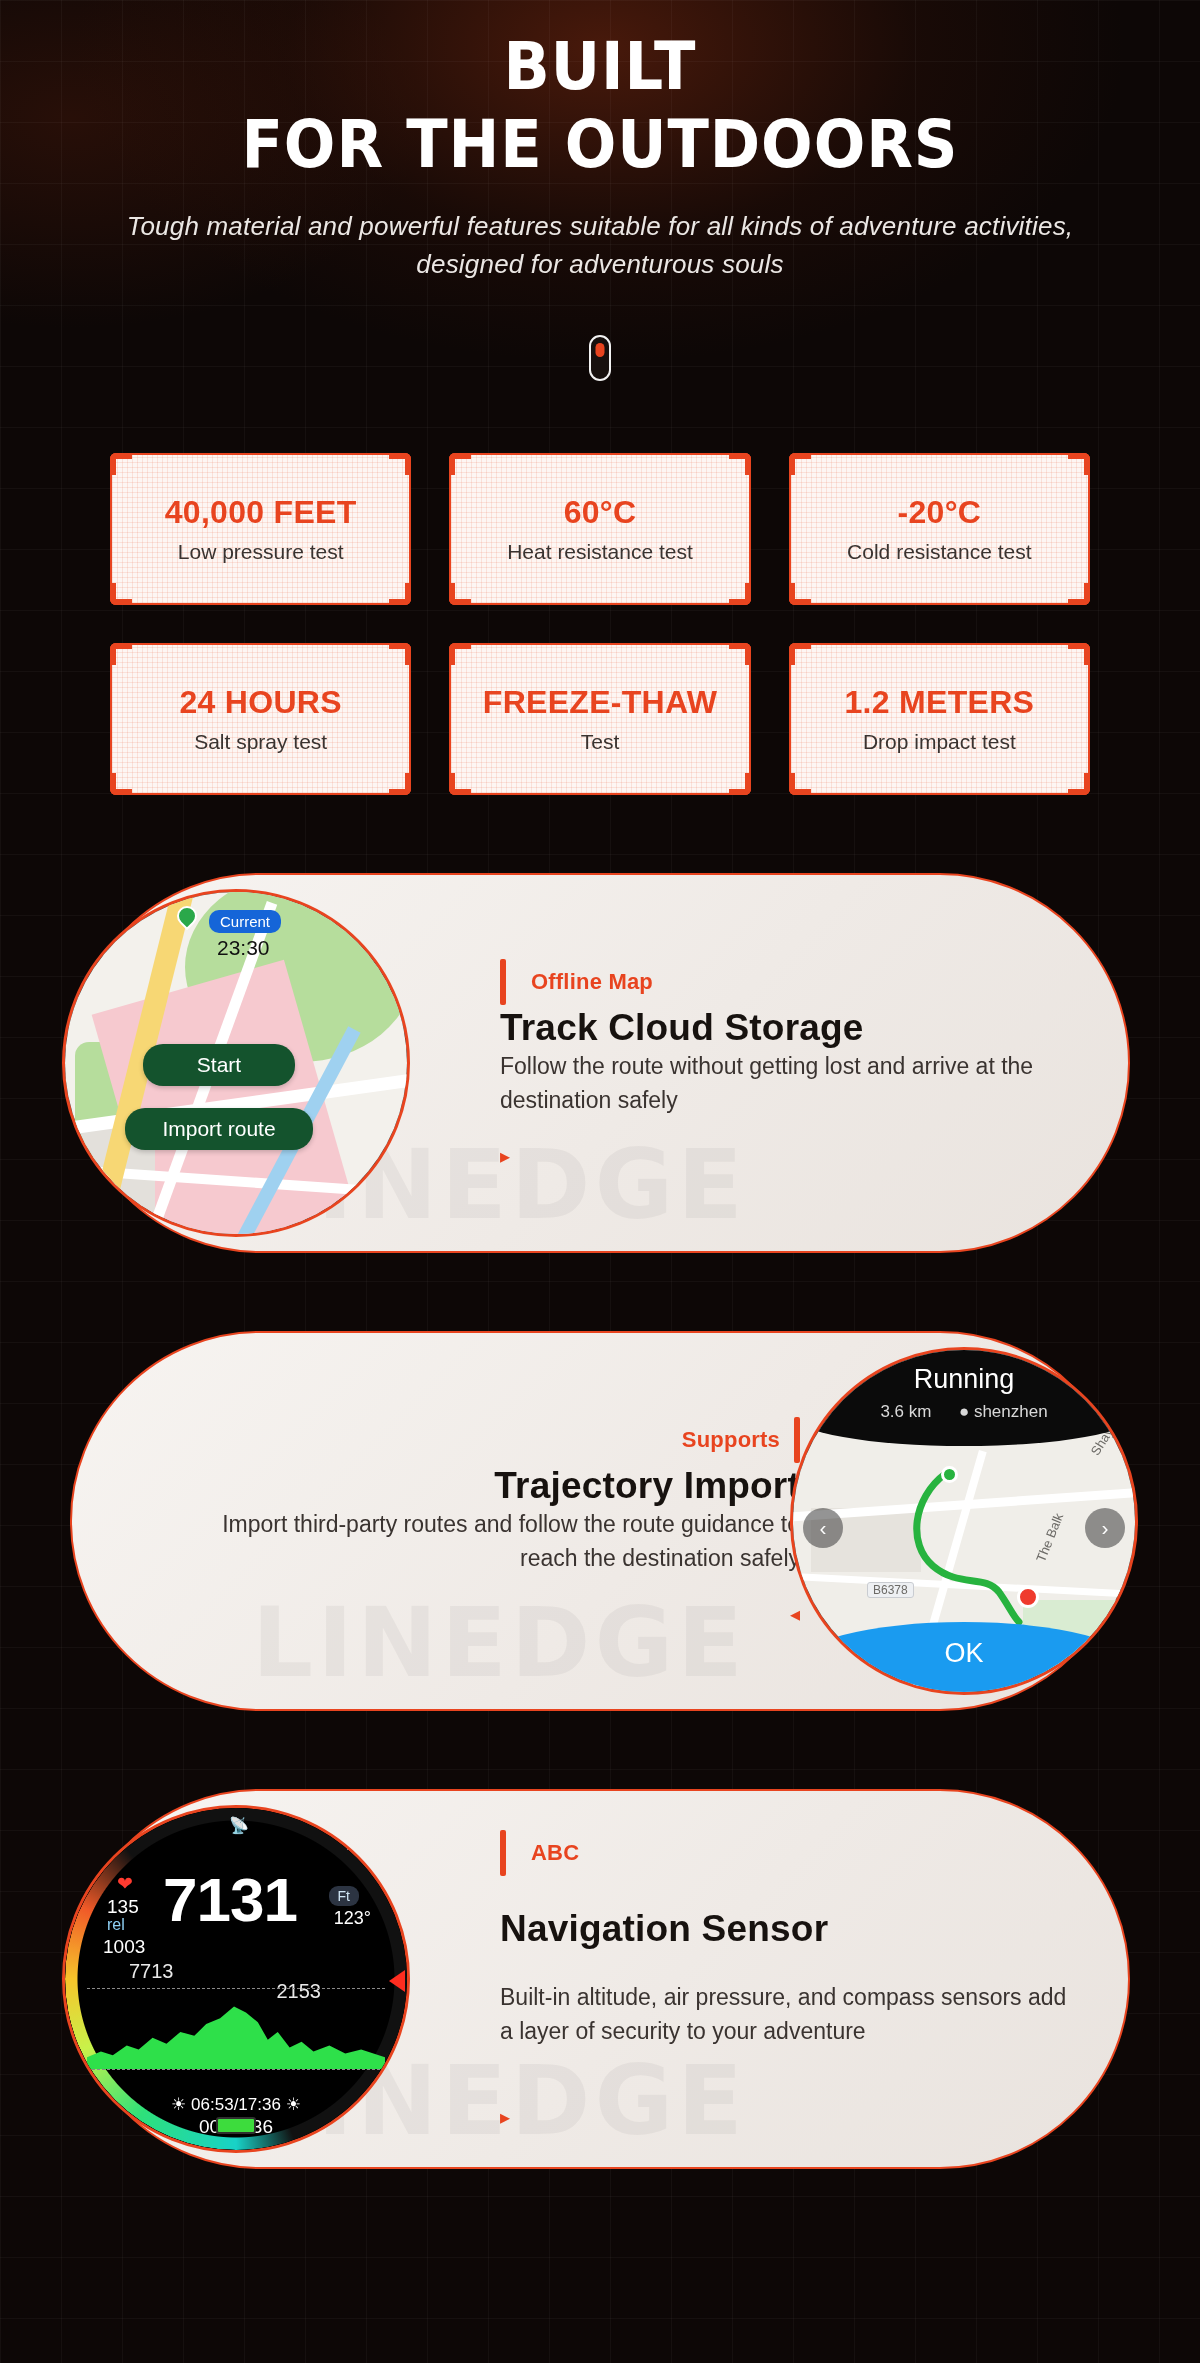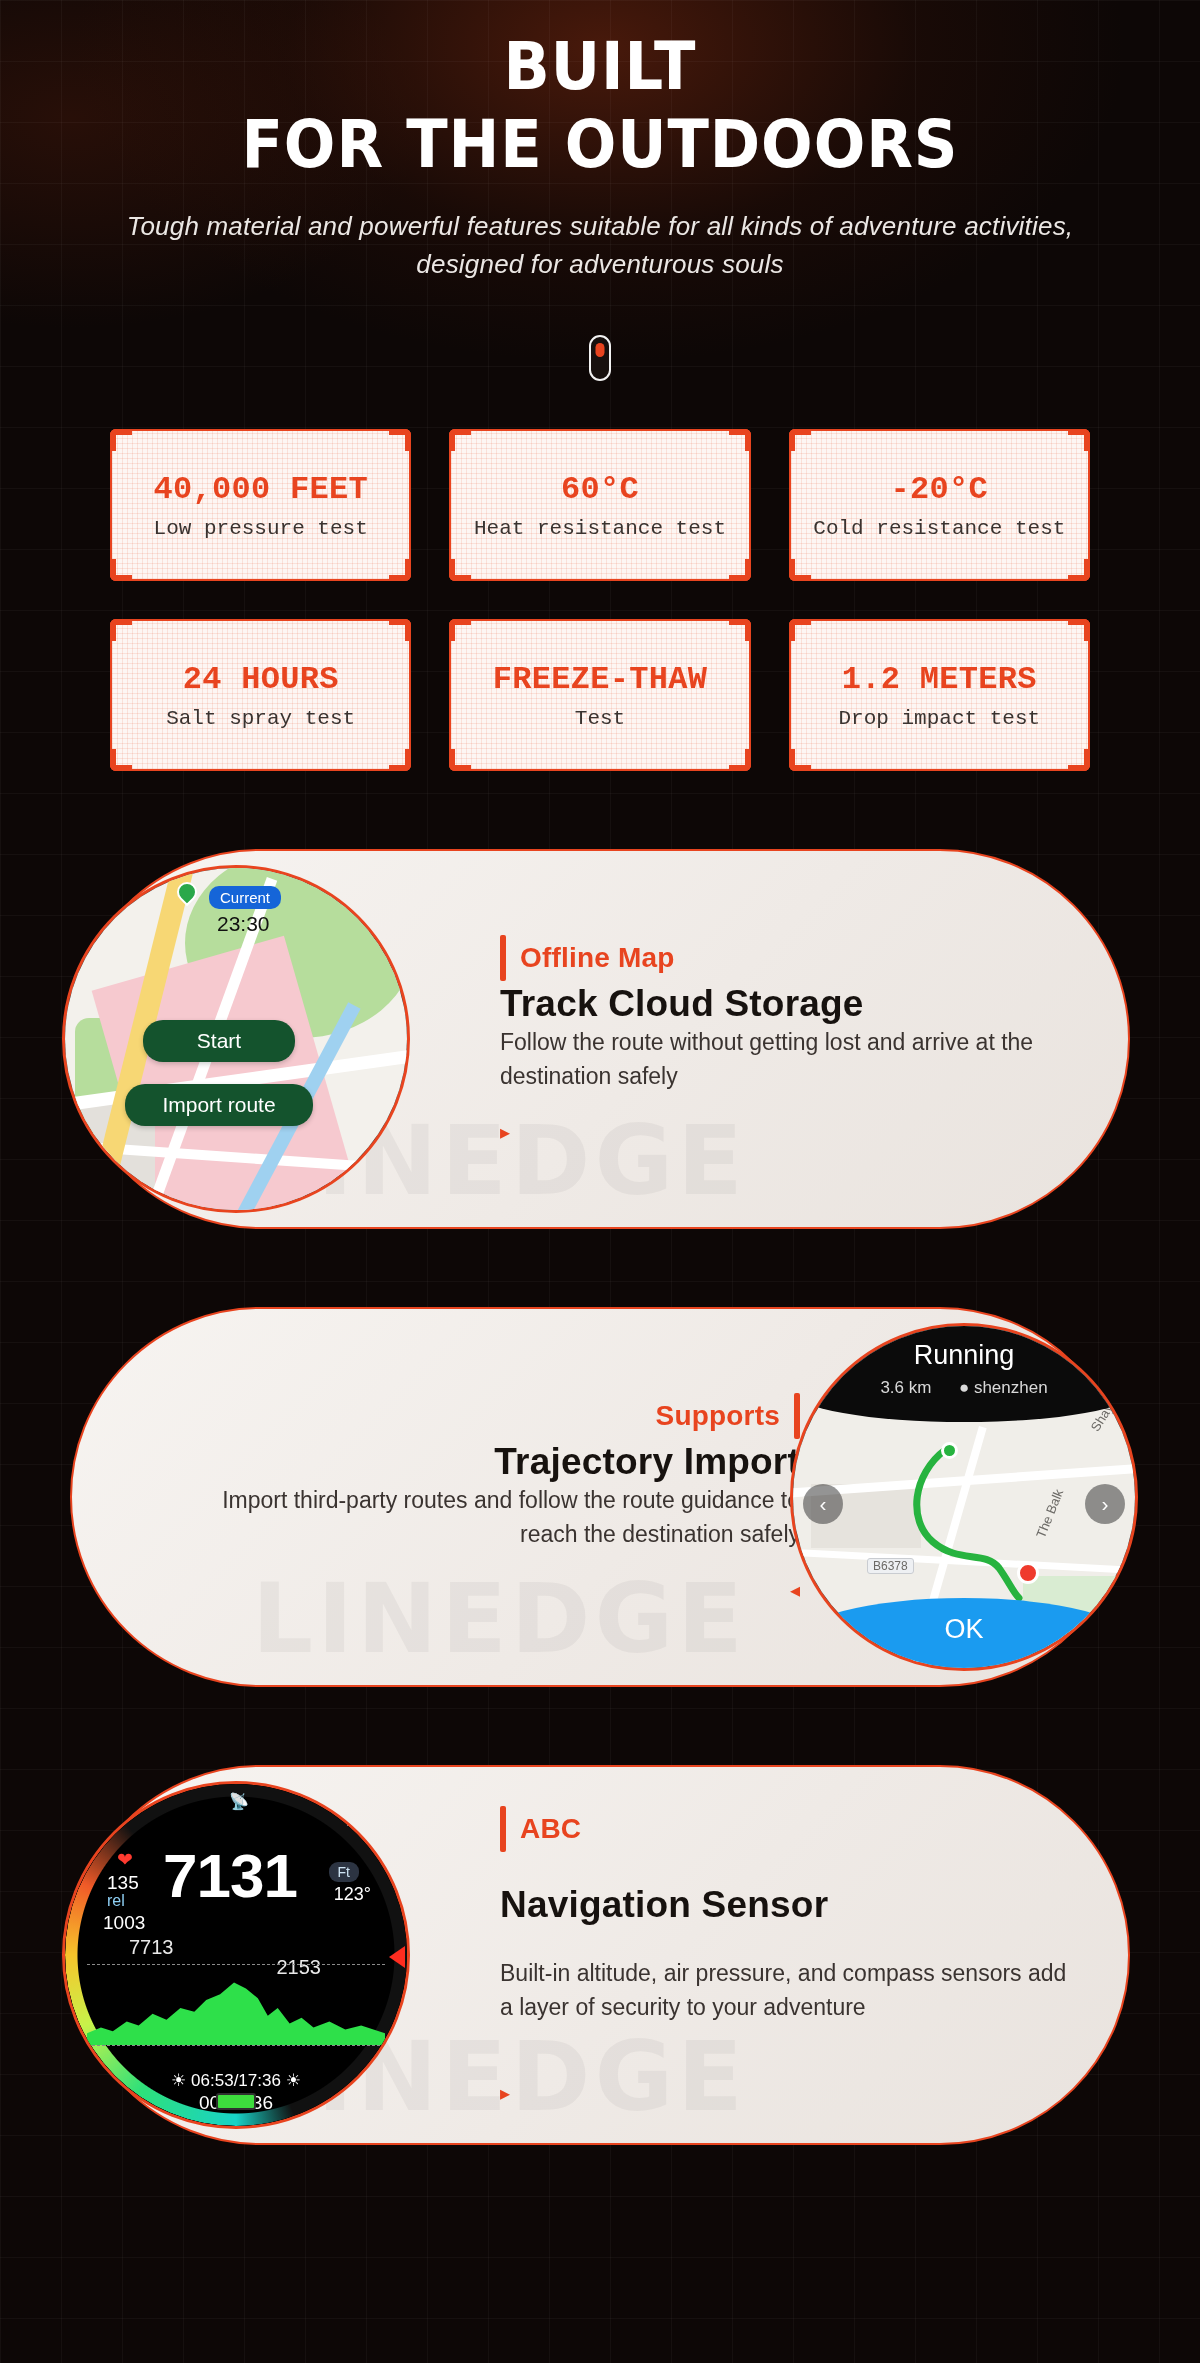--- a/index.html
+++ b/index.html
@@ -66,25 +66,24 @@
     position: absolute; left: 50%; top: 6px;
     transform: translateX(-50%);
     width: 9px; height: 14px;
     border-radius: 5px;
     background: #e8441f;
   }
 
   
   .specs {
     width: 980px;
-    margin: 48px auto 0;
+    margin: 72px auto 0;
     display: grid;
     grid-template-columns: repeat(3, 1fr);
     gap: 38px 38px;
-    font-family: Liberation Mono, monospace;
   }
   .spec-card {
     position: relative;
     height: 152px;
     background:
       repeating-linear-gradient(0deg, rgba(229,70,30,0.12) 0 1px, rgba(255,255,255,0) 1px 5px),
       repeating-linear-gradient(90deg, rgba(229,70,30,0.12) 0 1px, rgba(255,255,255,0) 1px 5px),
       #fdf6f3;
     border: 2px solid #e8441f;
     border-radius: 6px;
@@ -140,21 +139,21 @@
     letter-spacing: 4px;
     white-space: nowrap;
     pointer-events: none;
   }
   .wm-left { left: 180px; }
 
   .feature-text { position: absolute; top: 0; bottom: 0; display: flex; flex-direction: column; justify-content: center; }
   .eyebrow-row { display: flex; align-items: center; gap: 14px; }
   .bar { width: 6px; height: 46px; background: #e8441f; border-radius: 2px; }
   .eyebrow {
-    color: #e8441f; font-weight: 700; font-size: 28px; letter-spacing: 0.2px;
+    color: #e8441f; font-weight: 700; font-size: 22px; letter-spacing: 0.2px; margin-left: 11px;
   }
   .heading {
     color: #17120f; font-weight: 700; font-size: 37px; letter-spacing: 0.2px; margin-top: 2px;
   }
   .body-text {
     color: #3a3330; font-size: 23px; line-height: 1.5; 
   }
   .arrow-small { color: #e8441f; font-size: 20px; margin-top: 26px; }
 
   

